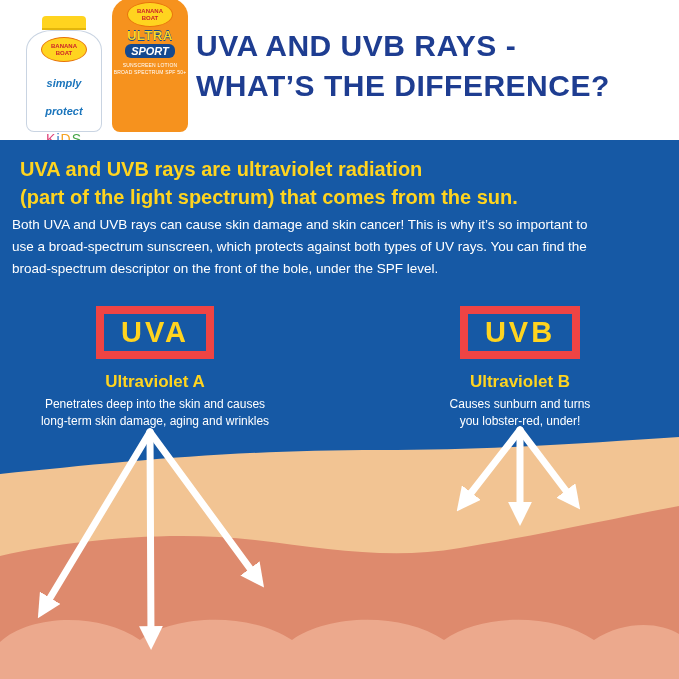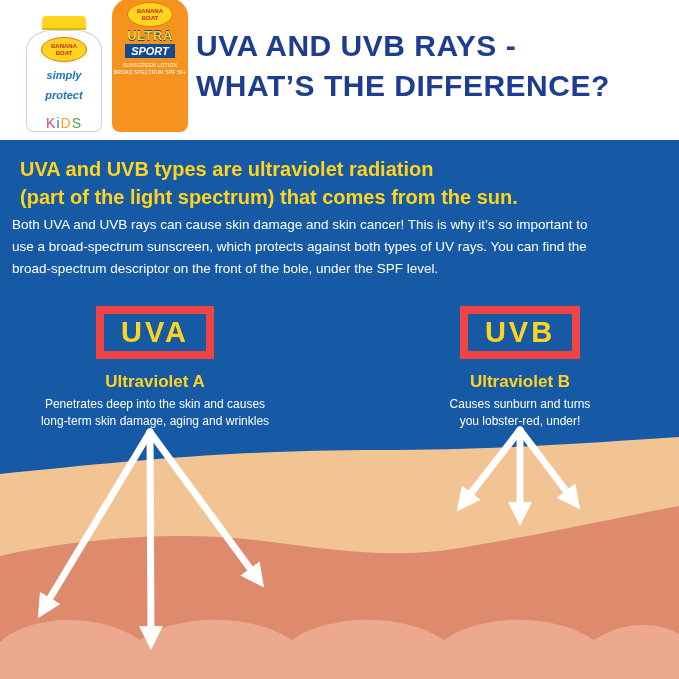--- a/index.html
+++ b/index.html
@@ -11,29 +11,29 @@
   
   .header { position:absolute; top:0; left:0; width:100%; height:140px; background:#ffffff; }
   .bottles { position:absolute; left:26px; top:6px; height:126px; display:flex; align-items:flex-end; gap:10px; }
   .bottle { display:flex; flex-direction:column; align-items:center; }
   .cap { width:44px; height:14px; background:#FFD41F; border-radius:4px 4px 0 0; border-bottom:2px solid #E3B60C; }
   .bottle-body { width:76px; border-radius:26px 26px 8px 8px / 20px 20px 8px 8px; display:flex; flex-direction:column; align-items:center; padding-top:6px; }
   .kids .bottle-body { height:102px; background:#ffffff; border:1.5px solid #c9d4e2; }
   .sport .bottle-body { height:136px; background:#F6921E; }
   .logo { width:46px; height:25px; background:#FFD41F; border:1.5px solid #E8740C; border-radius:50%; display:flex; flex-direction:column; align-items:center; justify-content:center; flex:none; }
   .logo .brand { font-size:6px; font-weight:bold; color:#CC2229; line-height:1.1; text-align:center; }
-  .kids-simply { color:#1B75BC; font-size:11px; font-weight:bold; font-style:italic; line-height:1.05; margin-top:8px; text-align:left; }
+  .kids-simply { color:#1B75BC; font-size:11px; font-weight:bold; font-style:italic; line-height:1.05; margin-top:16px; text-align:left; }
   .kids-letters { font-size:14px; font-weight:normal; margin-top:15px; letter-spacing:1px; line-height:1; }
   .kids-letters .l0 { color:#E0457B; }
   .kids-letters .l1 { color:#2E79C4; }
   .kids-letters .l2 { color:#F5A321; }
   .kids-letters .l3 { color:#46A64A; }
   .fineprint-bar { width:44px; height:2px; background:#c4cedd; margin-top:4px; border-radius:1px; }
   .sport-ultra { margin-top:2px; font-size:13px; font-weight:bold; color:#FFD41F; text-shadow:0 1px 0 #14498F, 0 -1px 0 #14498F; letter-spacing:0.5px; line-height:1.05; }
-  .sport-strip { margin-top:1px; background:#14498F; color:#ffffff; font-size:11px; font-weight:bold; font-style:italic; padding:1px 6px; border-radius:0; line-height:1.1; }
+  .sport-strip { margin-top:1px; background:#14498F; color:#ffffff; font-size:11px; font-weight:bold; font-style:italic; padding:1px 6px; border-radius:6px; line-height:1.1; }
   .sport-fine { margin-top:4px; font-size:5px; color:#ffffff; text-align:center; line-height:1.5; letter-spacing:0.2px; }
   .title { position:absolute; left:196px; right:12px; top:26px; text-align:left; color:#1E3D91; font-size:30px; font-weight:bold; line-height:1.32; letter-spacing:0.5px; }
 
   
   .body-blue { position:absolute; top:140px; left:0; width:100%; height:539px; background:#1659A5; overflow:hidden; }
   .lede { position:absolute; top:15px; left:20px; color:#FFD41F; font-size:20px; font-weight:bold; line-height:1.42; white-space:nowrap; }
   .paragraph { position:absolute; top:74px; left:12px; color:#ffffff; font-size:13.5px; line-height:1.62; white-space:nowrap; }
 
   .col { position:absolute; text-align:center; }
   .col-uva { top:166px; left:30px; width:250px; }
@@ -95,21 +95,21 @@
 
   <div class="body-blue">
 
     <svg class="skin-svg" viewBox="0 0 679 245" preserveAspectRatio="none" aria-hidden="true">
       <path d="M0,40 C120,28 230,16 380,16 C500,16 600,8 679,3 L679,245 L0,245 Z" fill="#F2C493"></path>
       <path d="M0,122 C70,106 170,96 255,106 C330,115 390,126 460,114 C550,99 615,84 679,72 L679,245 L0,245 Z" fill="#DE8A6D"></path>
       <path d="M0,208 C30,180 100,178 140,206 C175,180 250,178 292,206 C328,180 402,178 444,206 C480,180 552,178 594,206 C624,186 660,188 679,200 L679,245 L0,245 Z" fill="#ECA98D"></path>
     </svg>
 
     <div class="lede">
-      <div>UVA and UVB types are ultraviolet radiation</div>
+      <div>UVA and UVB rays are ultraviolet radiation</div>
       <div>(part of the light spectrum) that comes from the sun.</div>
     </div>
 
     <div class="paragraph">
       <div>Both UVA and UVB rays can cause skin damage and skin cancer! This is why it’s so important to</div>
       <div>use a broad-spectrum sunscreen, which protects against both types of UV rays. You can find the</div>
       <div>broad-spectrum descriptor on the front of the bole, under the SPF level.</div>
     </div>
 
     <div class="col col-uva">

